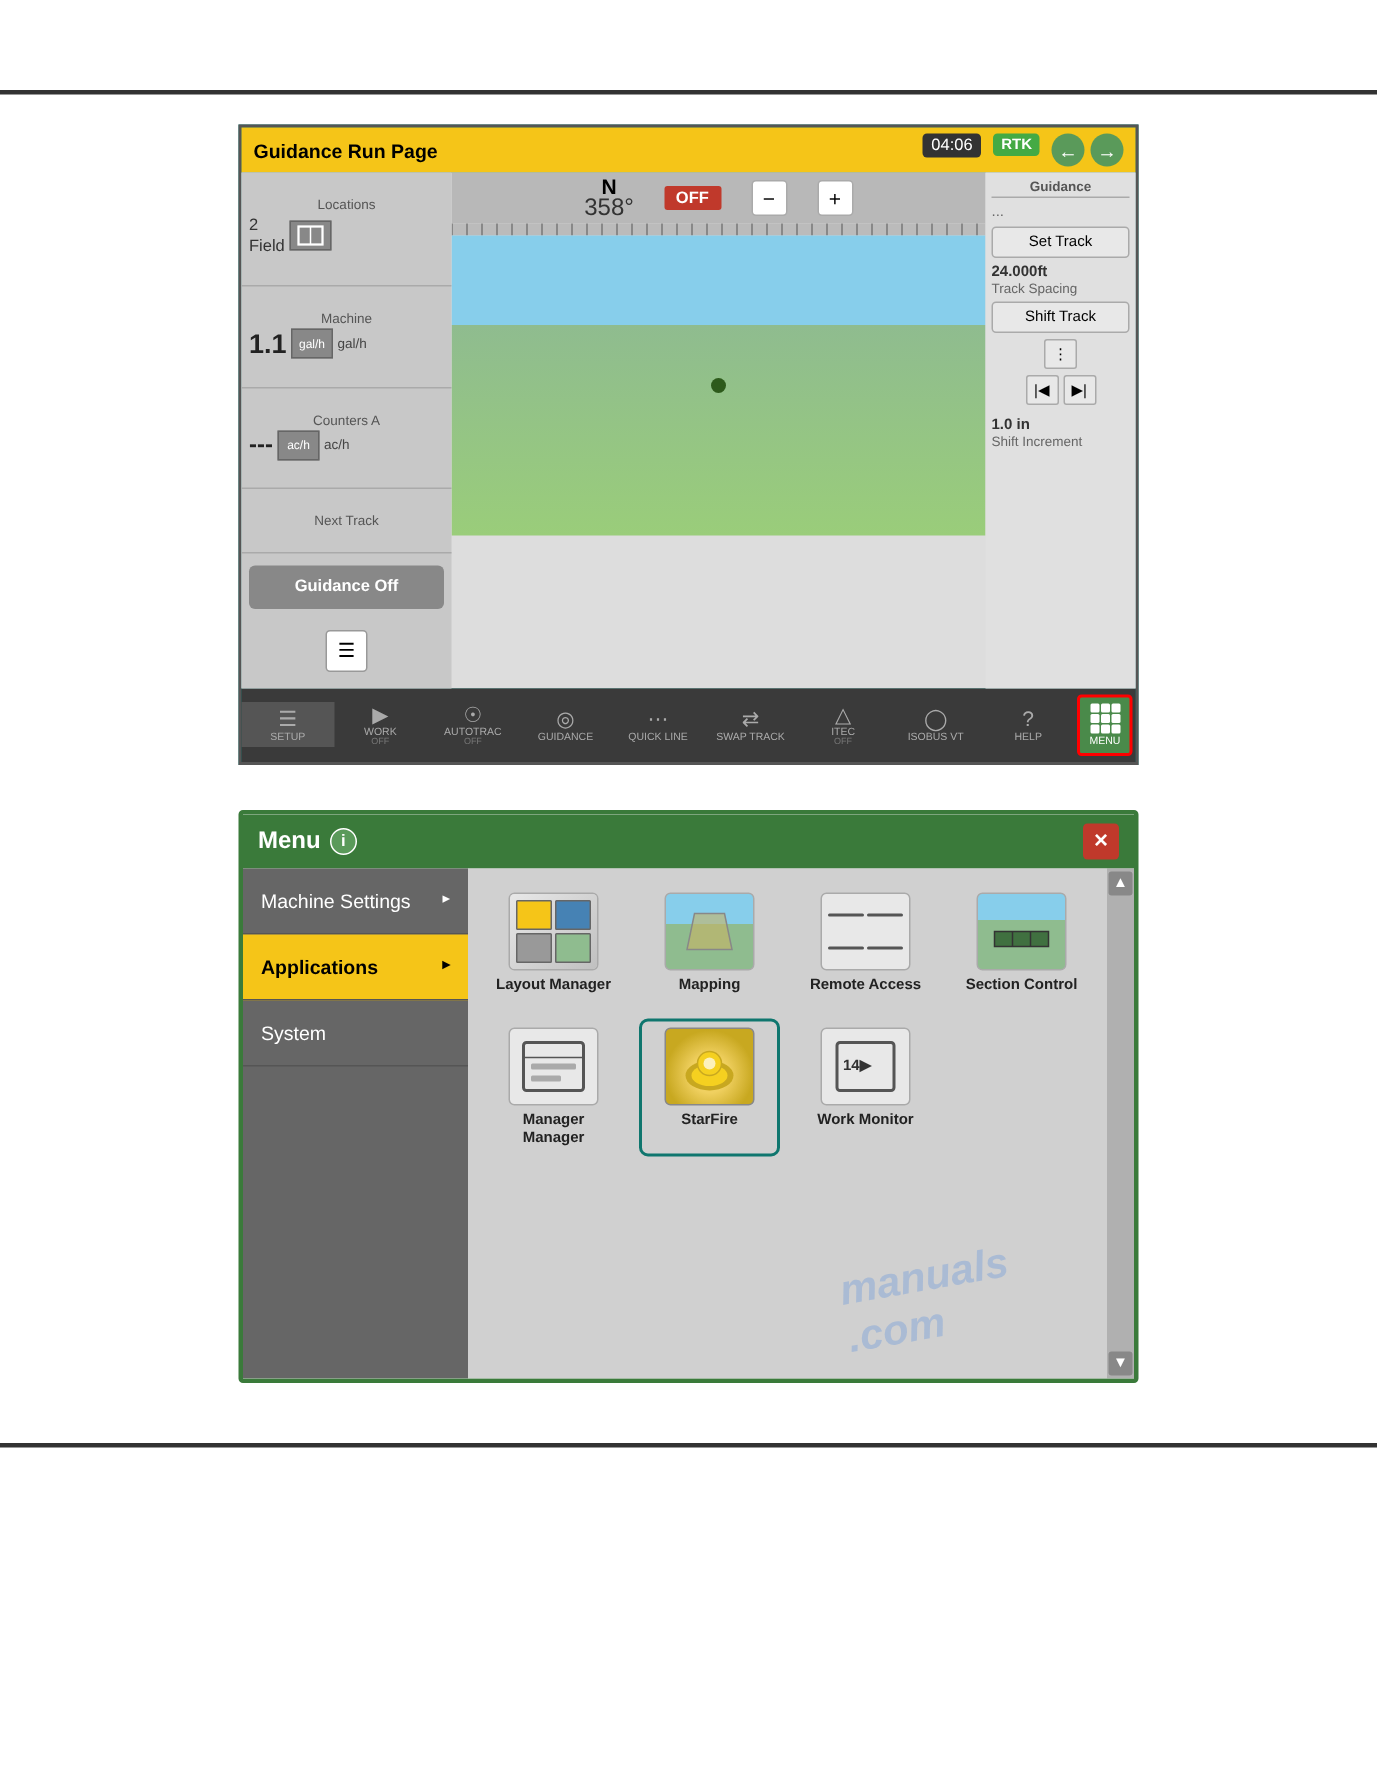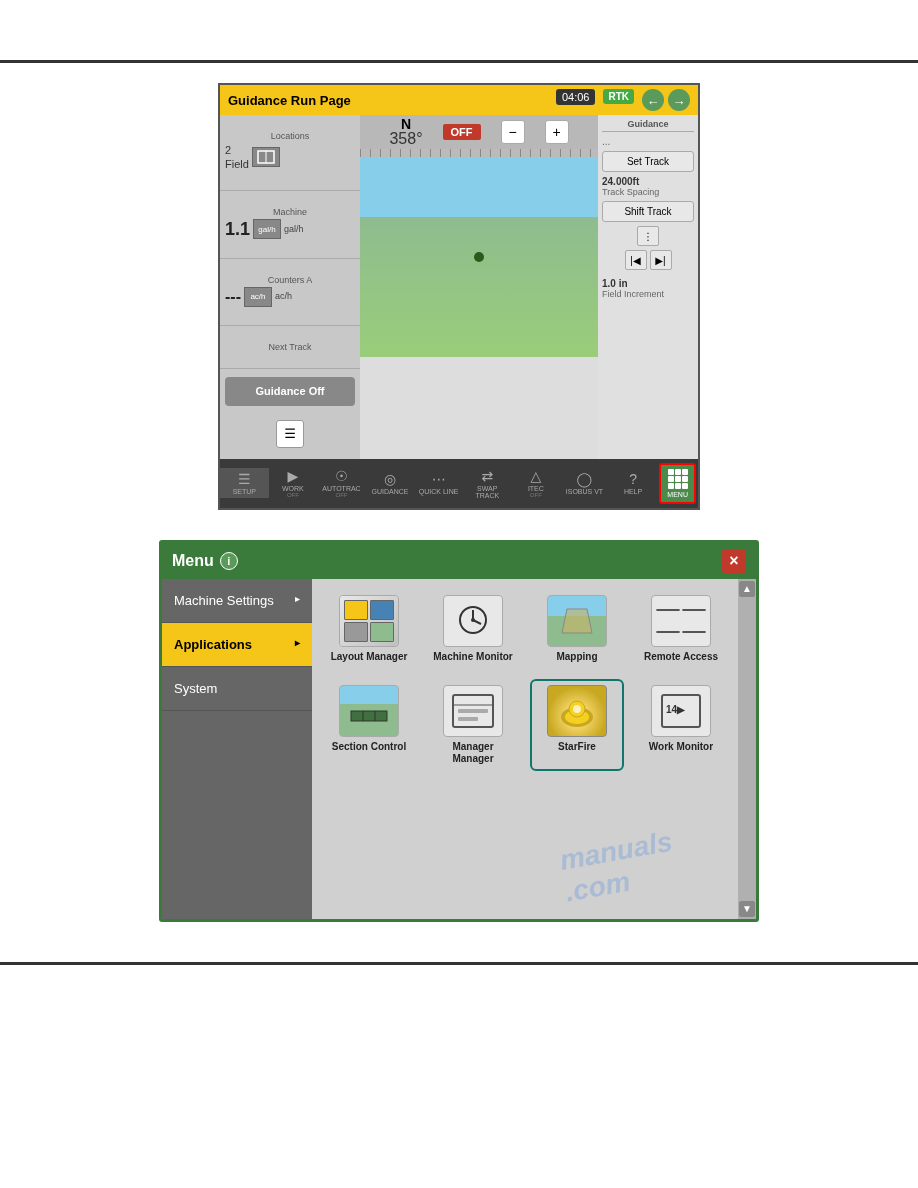--- a/index.html
+++ b/index.html
@@ -29,21 +29,21 @@
     .screenshots-wrapper {
       display: flex;
       flex-direction: column;
       align-items: center;
       padding: 20px 60px;
       gap: 30px;
     }
 
     
     .guidance-screenshot {
-      width: 482px;
+      width: 600px;
       border: 2px solid #555;
       background: #0f766e;
     }
 
     
     .guidance-titlebar {
       background: #f5c518;
       padding: 4px 8px;
       display: flex;
       align-items: center;
@@ -663,21 +663,21 @@
         <button class="shift-track-btn">Shift Track</button>
         <div class="guidance-nav-row">
           <button class="small-nav-btn">⋮</button>
         </div>
         <div class="guidance-nav-row">
           <button class="small-nav-btn">|◀</button>
           <button class="small-nav-btn">▶|</button>
         </div>
         <div style="margin-top:4px;">
           <div class="guidance-info-label">1.0 in</div>
-          <div class="guidance-info-sub">Field Increment</div>
+          <div class="guidance-info-sub">Shift Increment</div>
         </div>
       </div>
 
     </div>
 
     <div class="guidance-toolbar">
       <div class="toolbar-item active-item">
         <span class="toolbar-icon">☰</span>
         <span class="toolbar-label">SETUP</span>
       </div>
@@ -768,31 +768,20 @@
               <div class="icon-layout-manager" style="width:100%;height:100%;display:grid;grid-template-columns:1fr 1fr;grid-template-rows:1fr 1fr;gap:2px;padding:4px;">
                 <div class="lm-cell yellow"></div>
                 <div class="lm-cell blue"></div>
                 <div class="lm-cell gray"></div>
                 <div class="lm-cell" style="background:#8fbc8f;"></div>
               </div>
             </div>
             <span class="app-label">Layout Manager</span>
           </div>
 
-          <div class="app-item">
-            <div class="app-icon" style="background:#e8e8e8; justify-content:center;">
-              <svg width="40" height="34" viewBox="0 0 40 34">
-                <circle cx="20" cy="16" r="13" fill="none" stroke="#333" stroke-width="2"></circle>
-                <line x1="20" y1="16" x2="20" y2="6" stroke="#333" stroke-width="2"></line>
-                <line x1="20" y1="16" x2="28" y2="20" stroke="#333" stroke-width="2"></line>
-                <circle cx="20" cy="16" r="2" fill="#333"></circle>
-              </svg>
-            </div>
-            <span class="app-label">Machine Monitor</span>
-          </div>
 
           <div class="app-item">
             <div class="app-icon" style="background:linear-gradient(180deg,#87ceeb 40%,#8fbc8f 40%); overflow:hidden;">
               <svg width="50" height="44" viewBox="0 0 50 44" style="position:absolute;">
                 <polygon points="15,10 35,10 40,34 10,34" fill="rgba(200,180,100,0.6)" stroke="#888" stroke-width="1"></polygon>
               </svg>
             </div>
             <span class="app-label">Mapping</span>
           </div>
 

